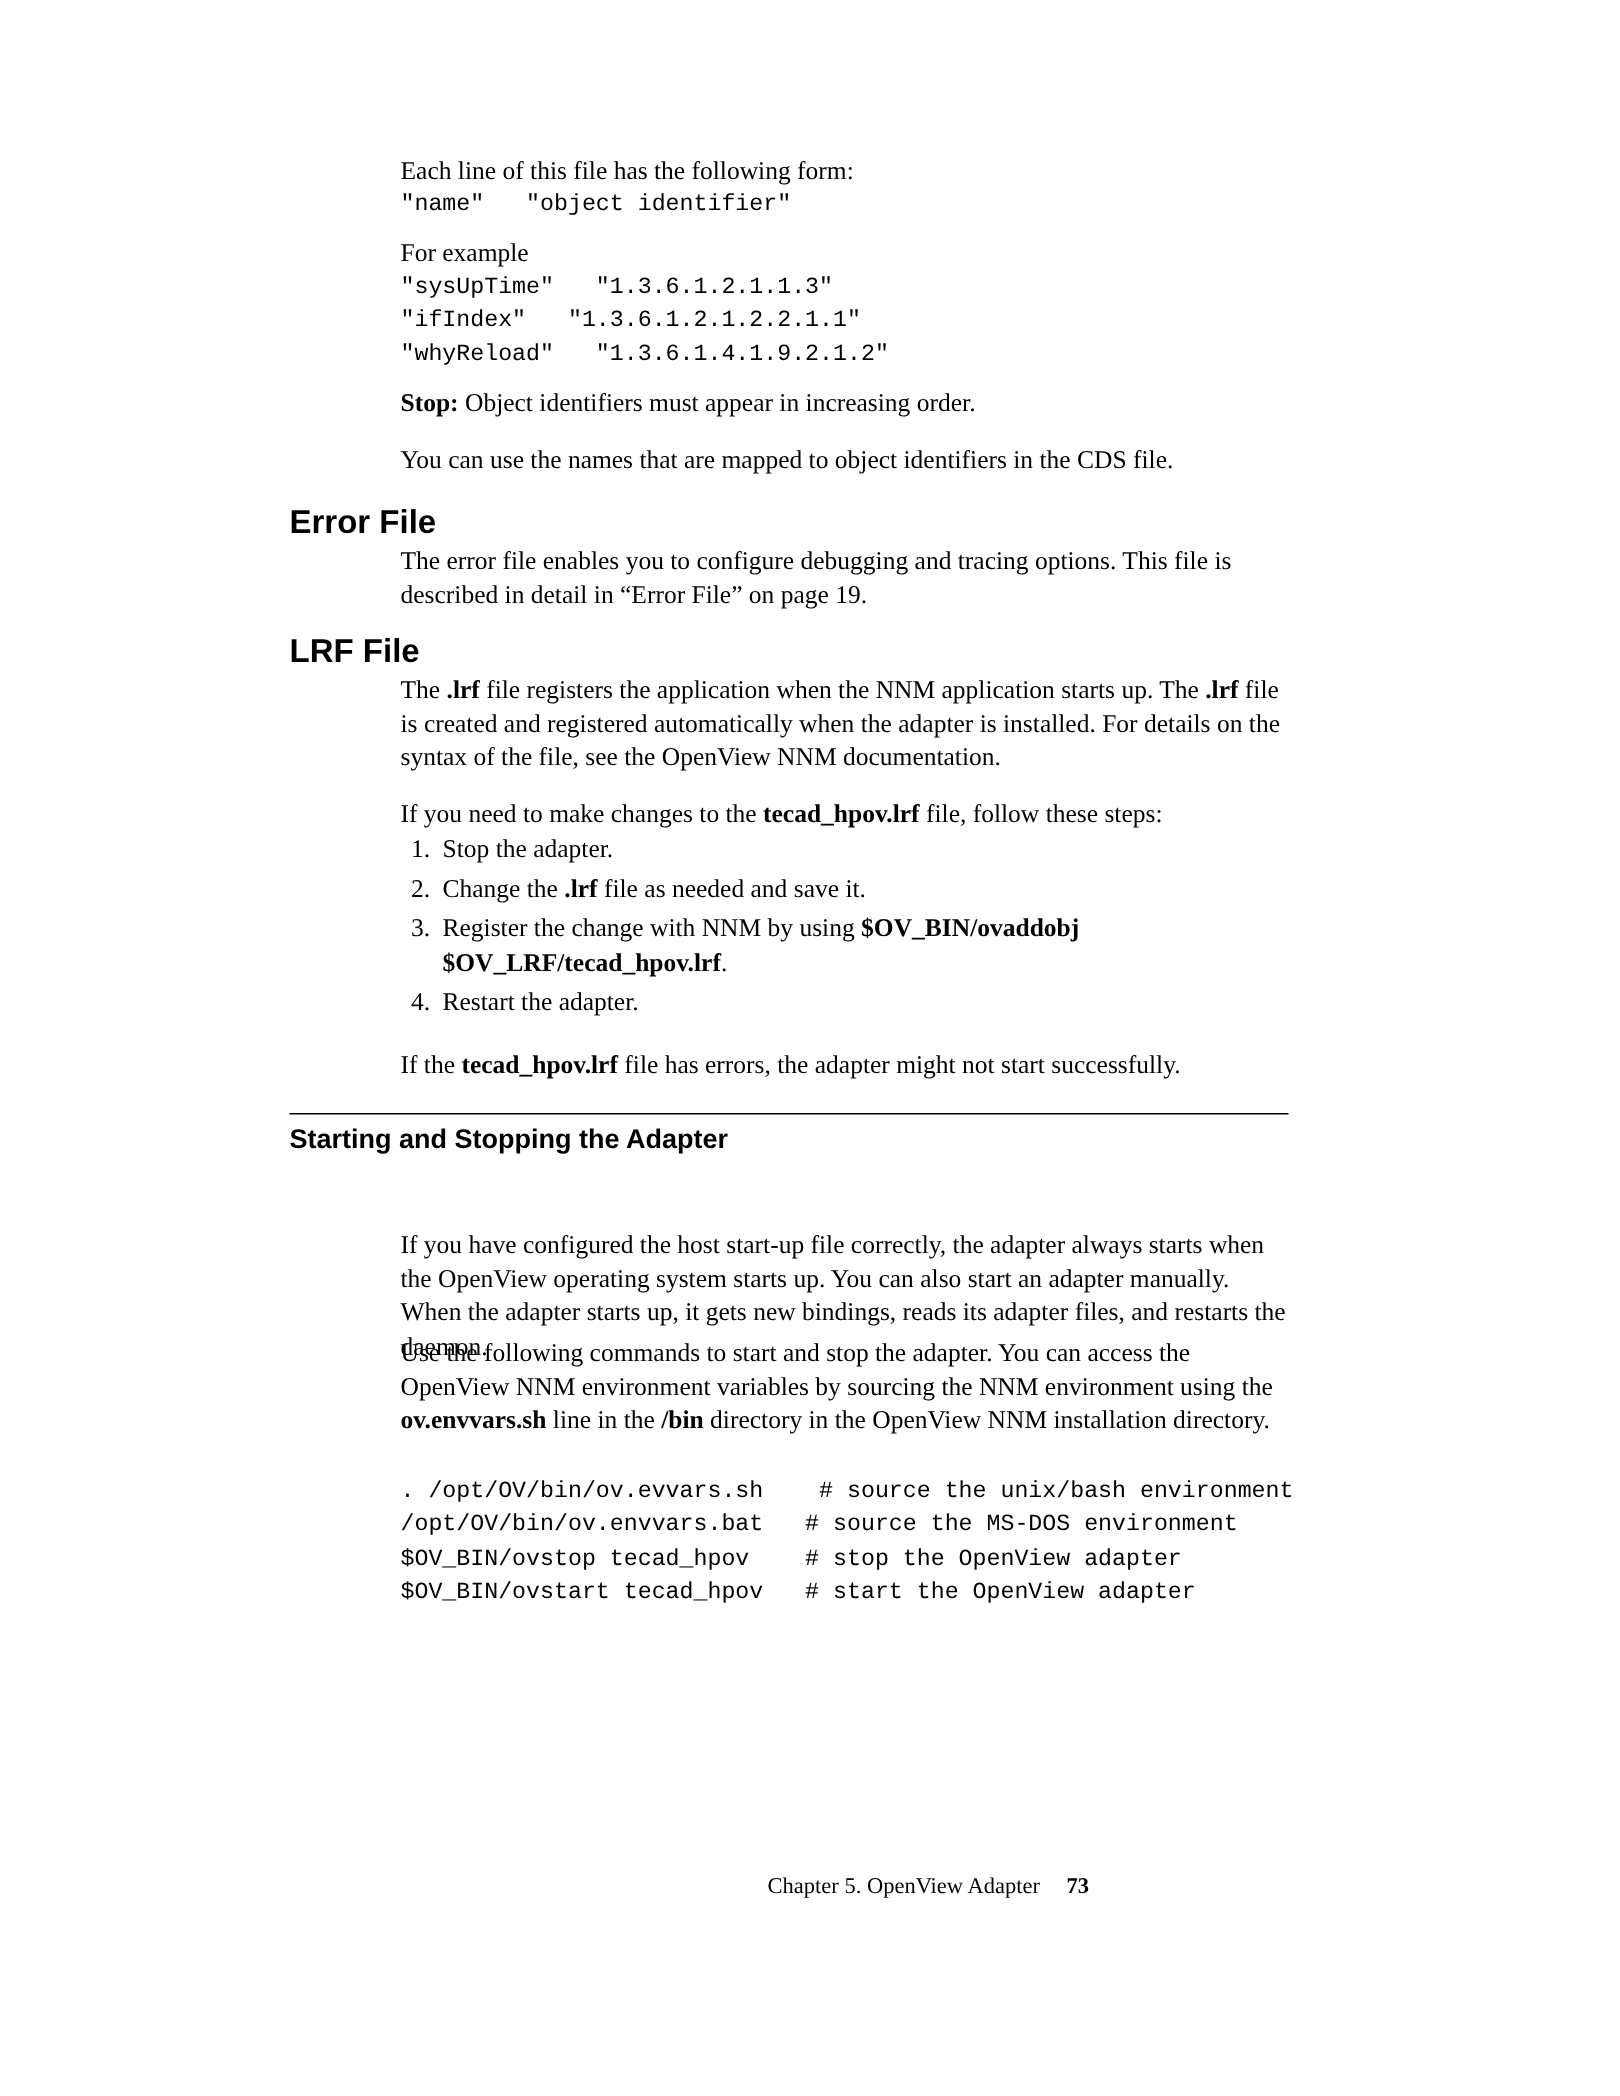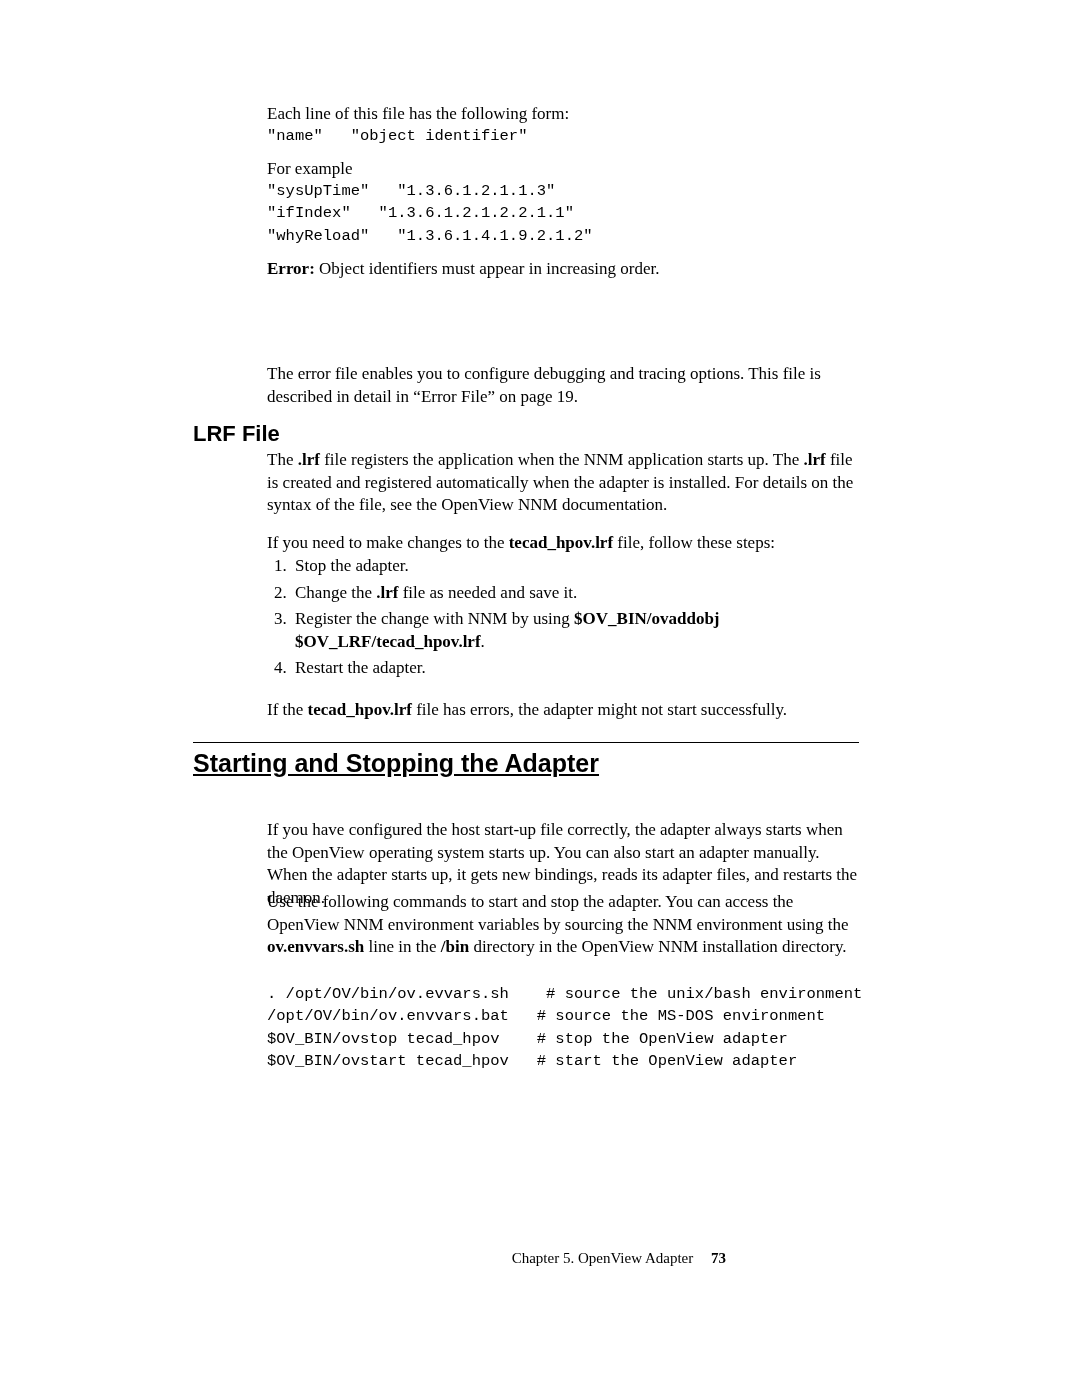--- a/index.html
+++ b/index.html
@@ -38,22 +38,21 @@
   }
   h2 {
     font-family: Arial, Helvetica, sans-serif;
     font-weight: bold;
     margin: 0;
   }
   .h-sub {
     font-size: 22px;
   }
   .h-main {
-    font-size: 25px;
-    text-decoration: underline;
+    font-size: 18px;
   }
   .rule {
     border-top: 1.5px solid #000;
     margin-bottom: 6px;
   }
   ol {
     margin: 0;
     padding-left: 24px;
   }
   ol li {
@@ -81,24 +80,28 @@
     <span>Each line of this file has the following form:</span>
   </div>
   <div class="content-block monospace" style="top:125px;">"name"   "object identifier"</div>
 
   <div class="content-block body-text" style="top:158px;">For example</div>
   <div class="content-block monospace" style="top:180px;">"sysUpTime"   "1.3.6.1.2.1.1.3"
 "ifIndex"   "1.3.6.1.2.1.2.2.1.1"
 "whyReload"   "1.3.6.1.4.1.9.2.1.2"</div>
 
   <div class="content-block body-text" style="top:258px;">
-    <span class="bold">Error:</span><span> Object identifiers must appear in increasing order.</span>
+    <span class="bold">Stop:</span><span> Object identifiers must appear in increasing order.</span>
   </div>
 
+  <div class="content-block body-text" style="top:296px;">You can use the names that are mapped to object identifiers in the CDS file.</div>
 
+  <div class="heading-block" style="top:335px;">
+    <h2 class="h-sub">Error File</h2>
+  </div>
   <div class="content-block body-text" style="top:363px;">The error file enables you to configure debugging and tracing options. This file is described in detail in “Error File” on page 19.</div>
 
   <div class="heading-block" style="top:421px;">
     <h2 class="h-sub">LRF File</h2>
   </div>
   <div class="content-block body-text" style="top:532px;">
     <span>If you need to make changes to the </span><span class="bold">tecad_hpov.lrf</span><span> file, follow these steps:</span>
   </div>
 
   <div class="content-block body-text" style="top:449px;">

